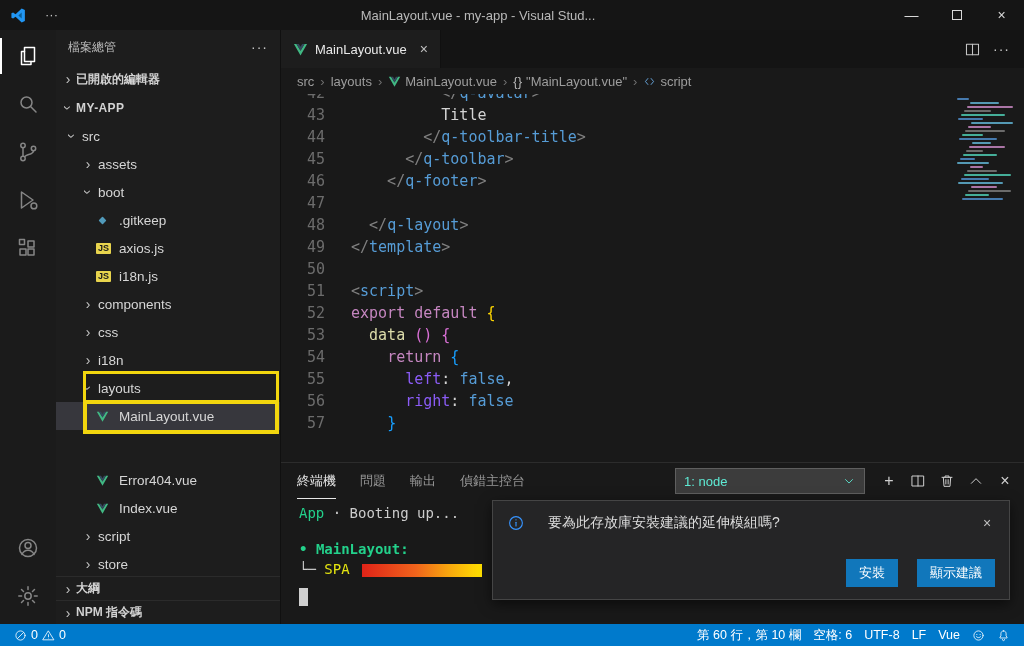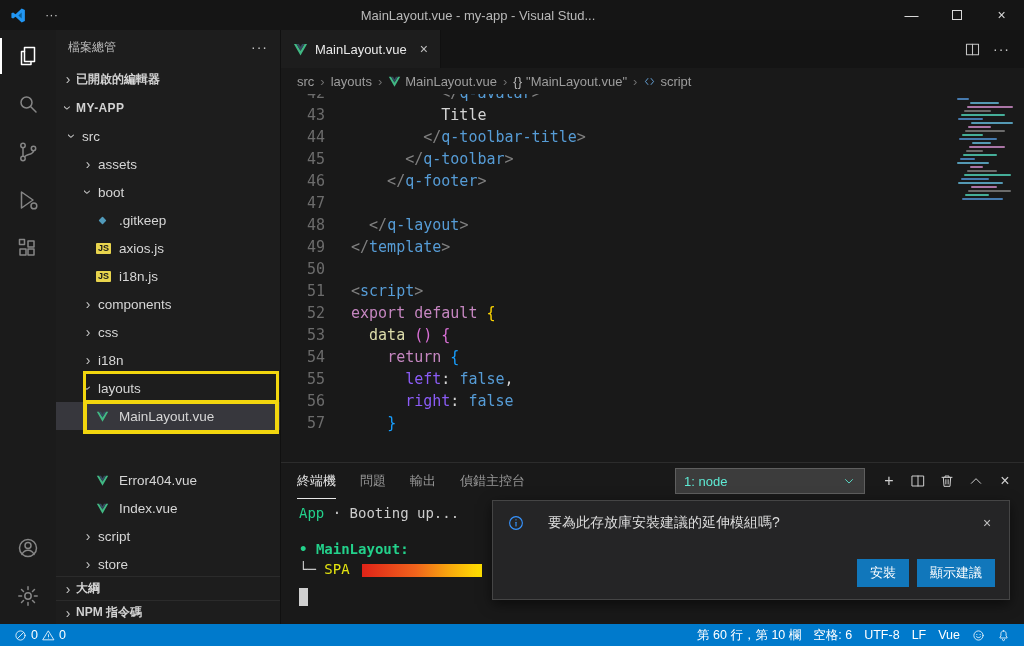--- a/index.html
+++ b/index.html
@@ -95,21 +95,21 @@
   .yellow{color:var(--term-yellow)}
   .progress{display:inline-block;width:120px;height:13px;margin-left:12px;vertical-align:middle;background:linear-gradient(90deg,#e02318,#f0641c 45%,#f8a60e 72%,#ffe100)}
   .cursor{width:9px;height:18px;background:#cfcfcf;margin-top:9px}
 
   
   .notif{position:absolute;right:14px;bottom:46px;width:518px;height:100px;background:#252526;border:1px solid #454545;box-shadow:0 4px 12px rgba(0,0,0,.55);z-index:20;padding:12px 14px;display:flex;flex-direction:column;justify-content:space-between;font-size:14px}
   .notif-head{display:flex;align-items:center;gap:23px;color:#dcdcdc}
   .info-ic{width:18px;height:18px;display:inline-block;color:#3794ff;flex:none}
   .notif-msg{flex:1;padding-top:1px}
   .n-ic{width:16px;height:16px;display:inline-flex;align-items:center;justify-content:center;color:#c0c0c0;cursor:pointer;font-size:14px}
-  .notif-actions{display:flex;justify-content:flex-end;gap:8px}
+  .notif-actions{display:flex;justify-content:flex-end;gap:19px}
   .btn{background:var(--button);color:#fff;border:none;font-family:inherit;font-size:13px;padding:5px 13px;cursor:pointer}
 
   
   .statusbar{flex:0 0 22px;background:var(--accent);display:flex;align-items:center;color:#fff;font-size:12.5px;padding:0 8px}
   .sb-item{display:flex;align-items:center;gap:4px;padding:0 6px;height:22px;cursor:pointer;white-space:nowrap}
   .sb-ic{width:13px;height:13px;display:inline-block}
   .sb-right{margin-left:auto;display:flex;align-items:center}
 </style>
 </head>
 <body>

